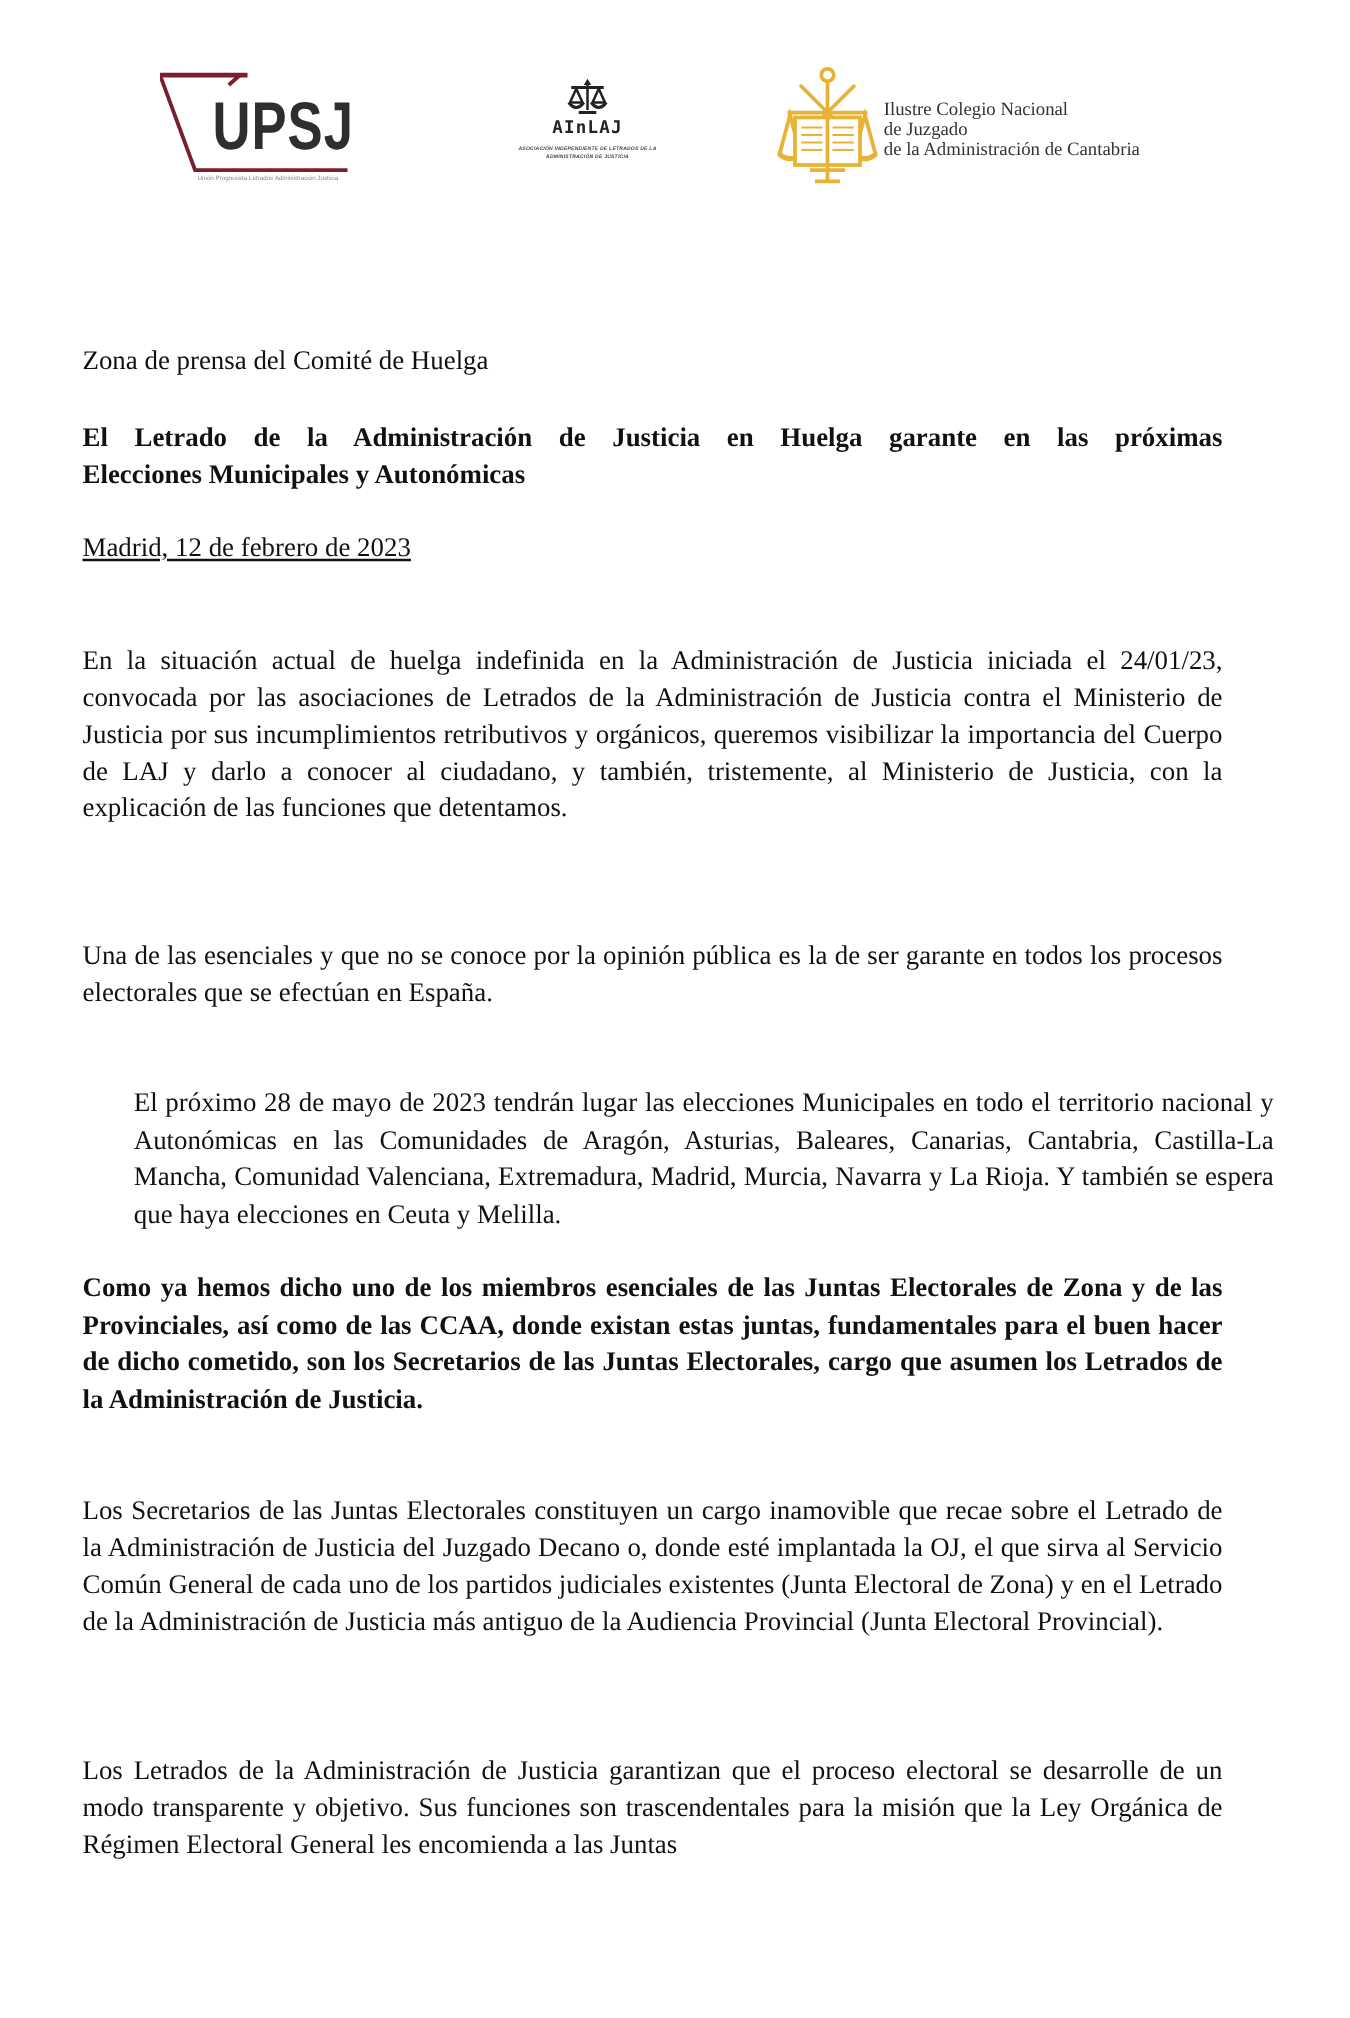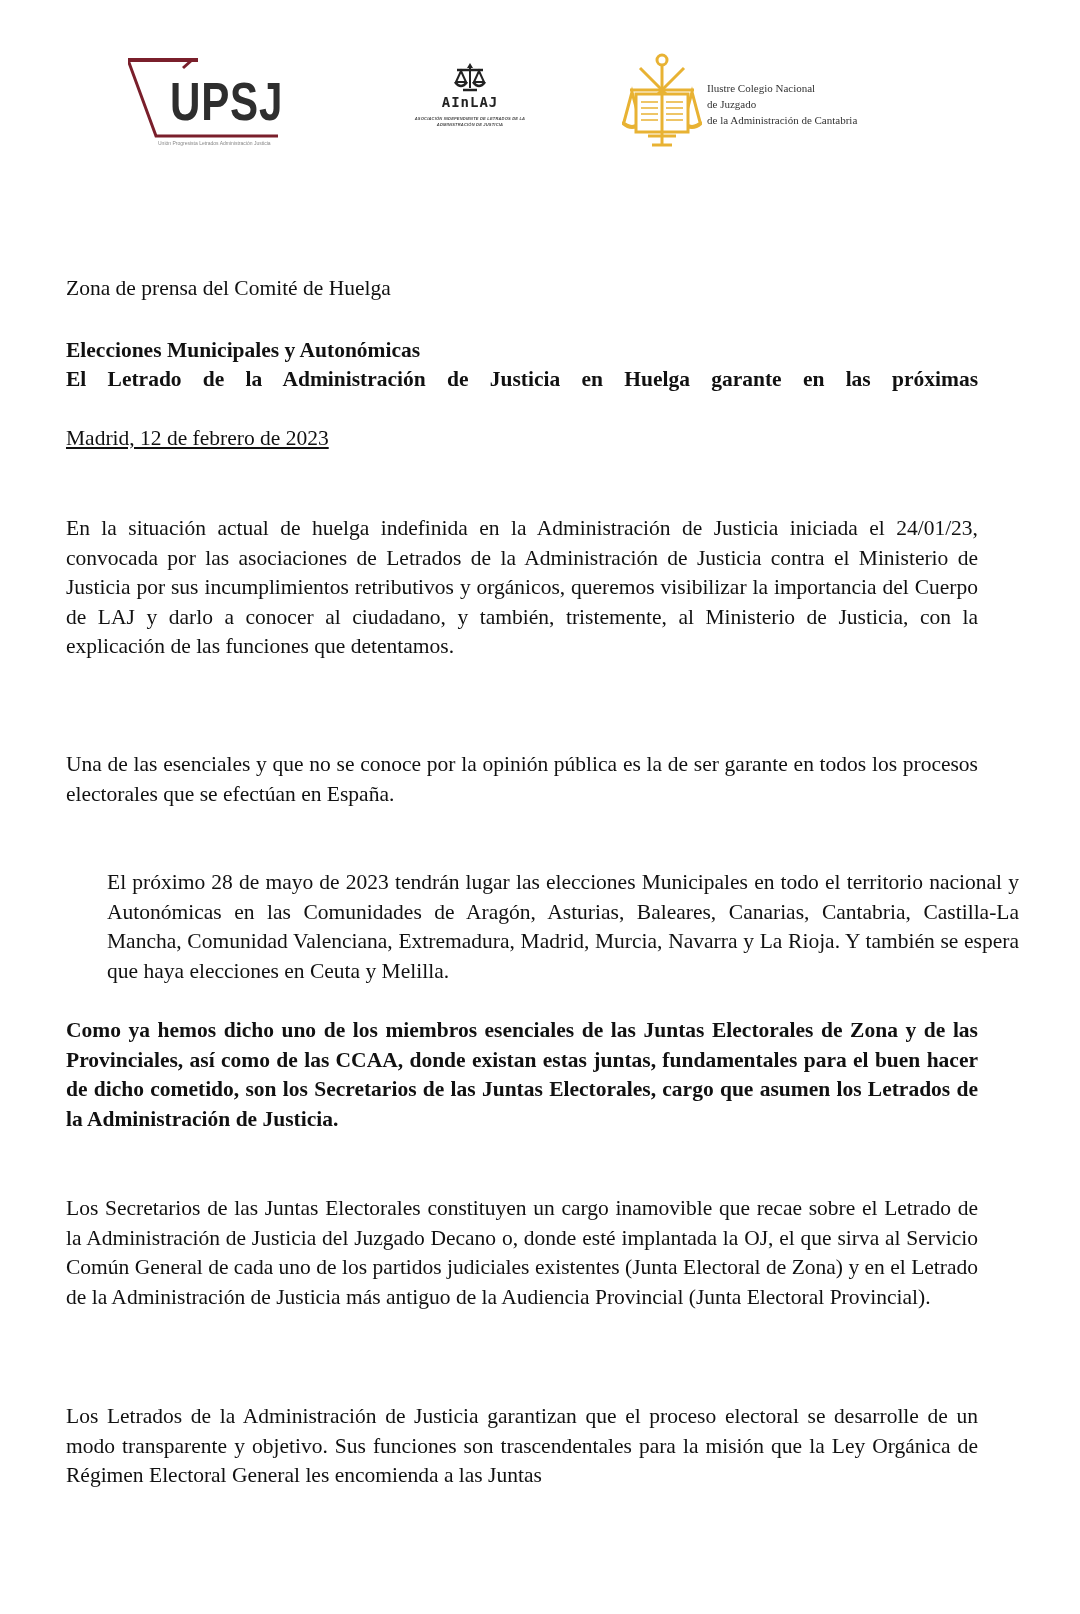--- a/index.html
+++ b/index.html
@@ -92,21 +92,21 @@
       top: 10px;
       width: 300px;
       height: 110px;
     }
     .colegio svg { position: absolute; left: 0; top: 0; }
     .colegio-text {
       position: absolute;
       left: 85px;
       top: 30px;
       font-family: "Liberation Serif", "DejaVu Serif", serif;
-      font-size: 11px;
+      font-size: 15px;
       line-height: 16px;
       color: #333333;
       white-space: nowrap;
     }
     
     .doc {
       position: absolute;
       left: 66px;
       top: 274px;
       width: 912px;
@@ -188,22 +188,22 @@
       <div>de Juzgado</div>
       <div>de la Administración de Cantabria</div>
     </div>
   </div>
 </div>
 
 <div class="doc">
   <p class="block" style="top:0;">Zona de prensa del Comité de Huelga</p>
 
   <div class="block headline" style="top:62px;">
+    <p style="text-align:justify; text-align-last:justify;">El Letrado de la Administración de Justicia en Huelga garante en las próximas</p>
     <p>Elecciones Municipales y Autonómicas</p>
-    <p style="text-align:justify; text-align-last:justify;">El Letrado de la Administración de Justicia en Huelga garante en las próximas</p>
   </div>
 
   <p class="block" style="top:150px;text-decoration:underline;">Madrid, 12 de febrero de 2023</p>
 
   <p class="block" style="top:240px;">En la situación actual de huelga indefinida en la Administración de Justicia iniciada el 24/01/23, convocada por las asociaciones  de Letrados de la Administración de Justicia contra el Ministerio de Justicia por sus incumplimientos retributivos y orgánicos, queremos visibilizar la importancia del Cuerpo de LAJ y darlo a conocer al ciudadano, y también, tristemente, al Ministerio de Justicia, con la explicación de las funciones que detentamos.</p>
   <p class="block" style="top:476px;">Una de las esenciales y que no se conoce por la opinión pública es la de ser garante en todos los procesos electorales que se efectúan en España.</p>
   <p class="block" style="top:594px;margin-left:41px;">El próximo 28 de mayo de 2023 tendrán lugar las elecciones Municipales en todo el territorio nacional y Autonómicas en las Comunidades de Aragón, Asturias, Baleares, Canarias, Cantabria, Castilla-La Mancha, Comunidad Valenciana, Extremadura, Madrid, Murcia, Navarra y La Rioja. Y también se espera que haya elecciones en Ceuta y Melilla.</p>
   <p class="block" style="top:742px;font-weight:bold;">Como ya hemos dicho uno de los miembros esenciales de las Juntas Electorales de Zona y de las Provinciales, así como de las CCAA, donde existan estas juntas, fundamentales para el buen hacer de dicho cometido, son los Secretarios de las Juntas Electorales, cargo que asumen los Letrados de la Administración de Justicia.</p>
   <p class="block" style="top:920px;">Los Secretarios de las Juntas Electorales constituyen un cargo inamovible que recae sobre el Letrado de la Administración de Justicia del Juzgado Decano o, donde esté implantada la OJ, el que sirva al Servicio Común  General de cada uno de los partidos judiciales existentes (Junta Electoral de Zona) y en el Letrado de la Administración de Justicia más antiguo de la Audiencia Provincial (Junta Electoral Provincial).</p>
   <p class="block" style="top:1128px;">Los Letrados de la Administración de Justicia garantizan que el proceso electoral se desarrolle de un modo transparente y objetivo. Sus funciones son trascendentales para la misión que la Ley Orgánica de Régimen Electoral General les encomienda a las Juntas</p>

